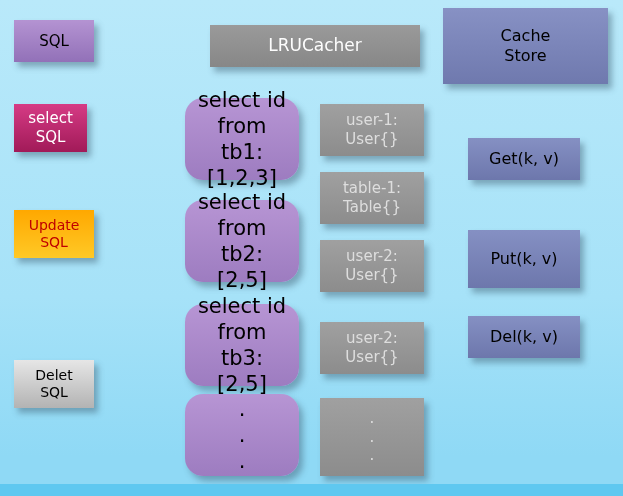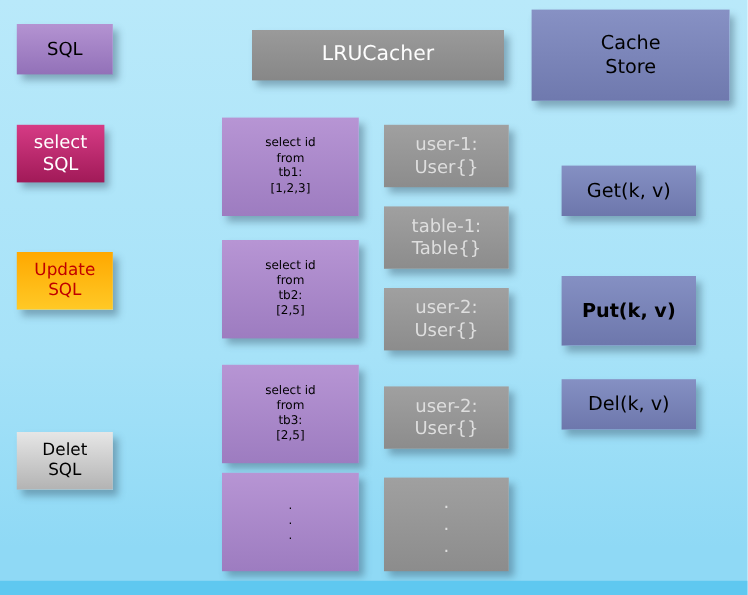--- a/index.html
+++ b/index.html
@@ -31,21 +31,21 @@
     line-height: 1.25;
   }
   
   .purple-sm   { background: linear-gradient(to bottom, #b493d2, #9271b8); color: #000; font-size: 15px; }
   .magenta     { background: linear-gradient(to bottom, #d né, #000); }
   .box.magenta { background: linear-gradient(to bottom, #d63b85, #a11a58); color: #fff; font-size: 15px; }
   .box.orange  { background: linear-gradient(to bottom, #ffa800, #ffc926); color: #c00000; font-size: 14px; }
   .box.silver  { background: linear-gradient(to bottom, #e6e6e6, #b3b3b3); color: #000; font-size: 14px; margin-top: 42px; }
   .box.gray-hdr{ background: linear-gradient(to bottom, #9a9a9a, #878787); color: #fdfdfd; font-size: 17px; }
   .box.blue    { background: linear-gradient(to bottom, #8791c4, #6f79ae); color: #000; font-size: 16px; }
-  .box.query   { background: linear-gradient(to bottom, #b795d4, #9d7cc0); color: #000; font-size: 10px; }
+  .box.query   { background: linear-gradient(to bottom, #b795d4, #9d7cc0); color: #000; font-size: 21px; border-radius: 18px; }
   .box.entry   { background: linear-gradient(to bottom, #a0a0a0, #8c8c8c); color: #dedede; font-size: 15px; }
   .box.op      { background: linear-gradient(to bottom, #8590c3, #6d77ac); color: #000; font-size: 16px; }
 </style>
 </head>
 <body>
 
 <div class="canvas">
 
   <div class="box purple-sm" style="left:14px; top:20px; width:80px; height:42px;">SQL</div>
 
@@ -93,18 +93,18 @@
 
   <div class="box entry" style="left:320px; top:322px; width:104px; height:52px;">user-2:
 User{}</div>
 
   <div class="box entry" style="left:320px; top:398px; width:104px; height:78px;">.
 .
 .</div>
 
   <div class="box op" style="left:468px; top:138px; width:112px; height:42px;">Get(k, v)</div>
 
-  <div class="box op" style="left:468px; top:230px; width:112px; height:58px;font-weight:bold;">Put(k, v)</div>
+  <div class="box op" style="left:468px; top:230px; width:112px; height:58px;">Put(k, v)</div>
 
   <div class="box op" style="left:468px; top:316px; width:112px; height:42px;">Del(k, v)</div>
 
   <div class="bottom-band"></div>
 </div>
 
 </body></html>

